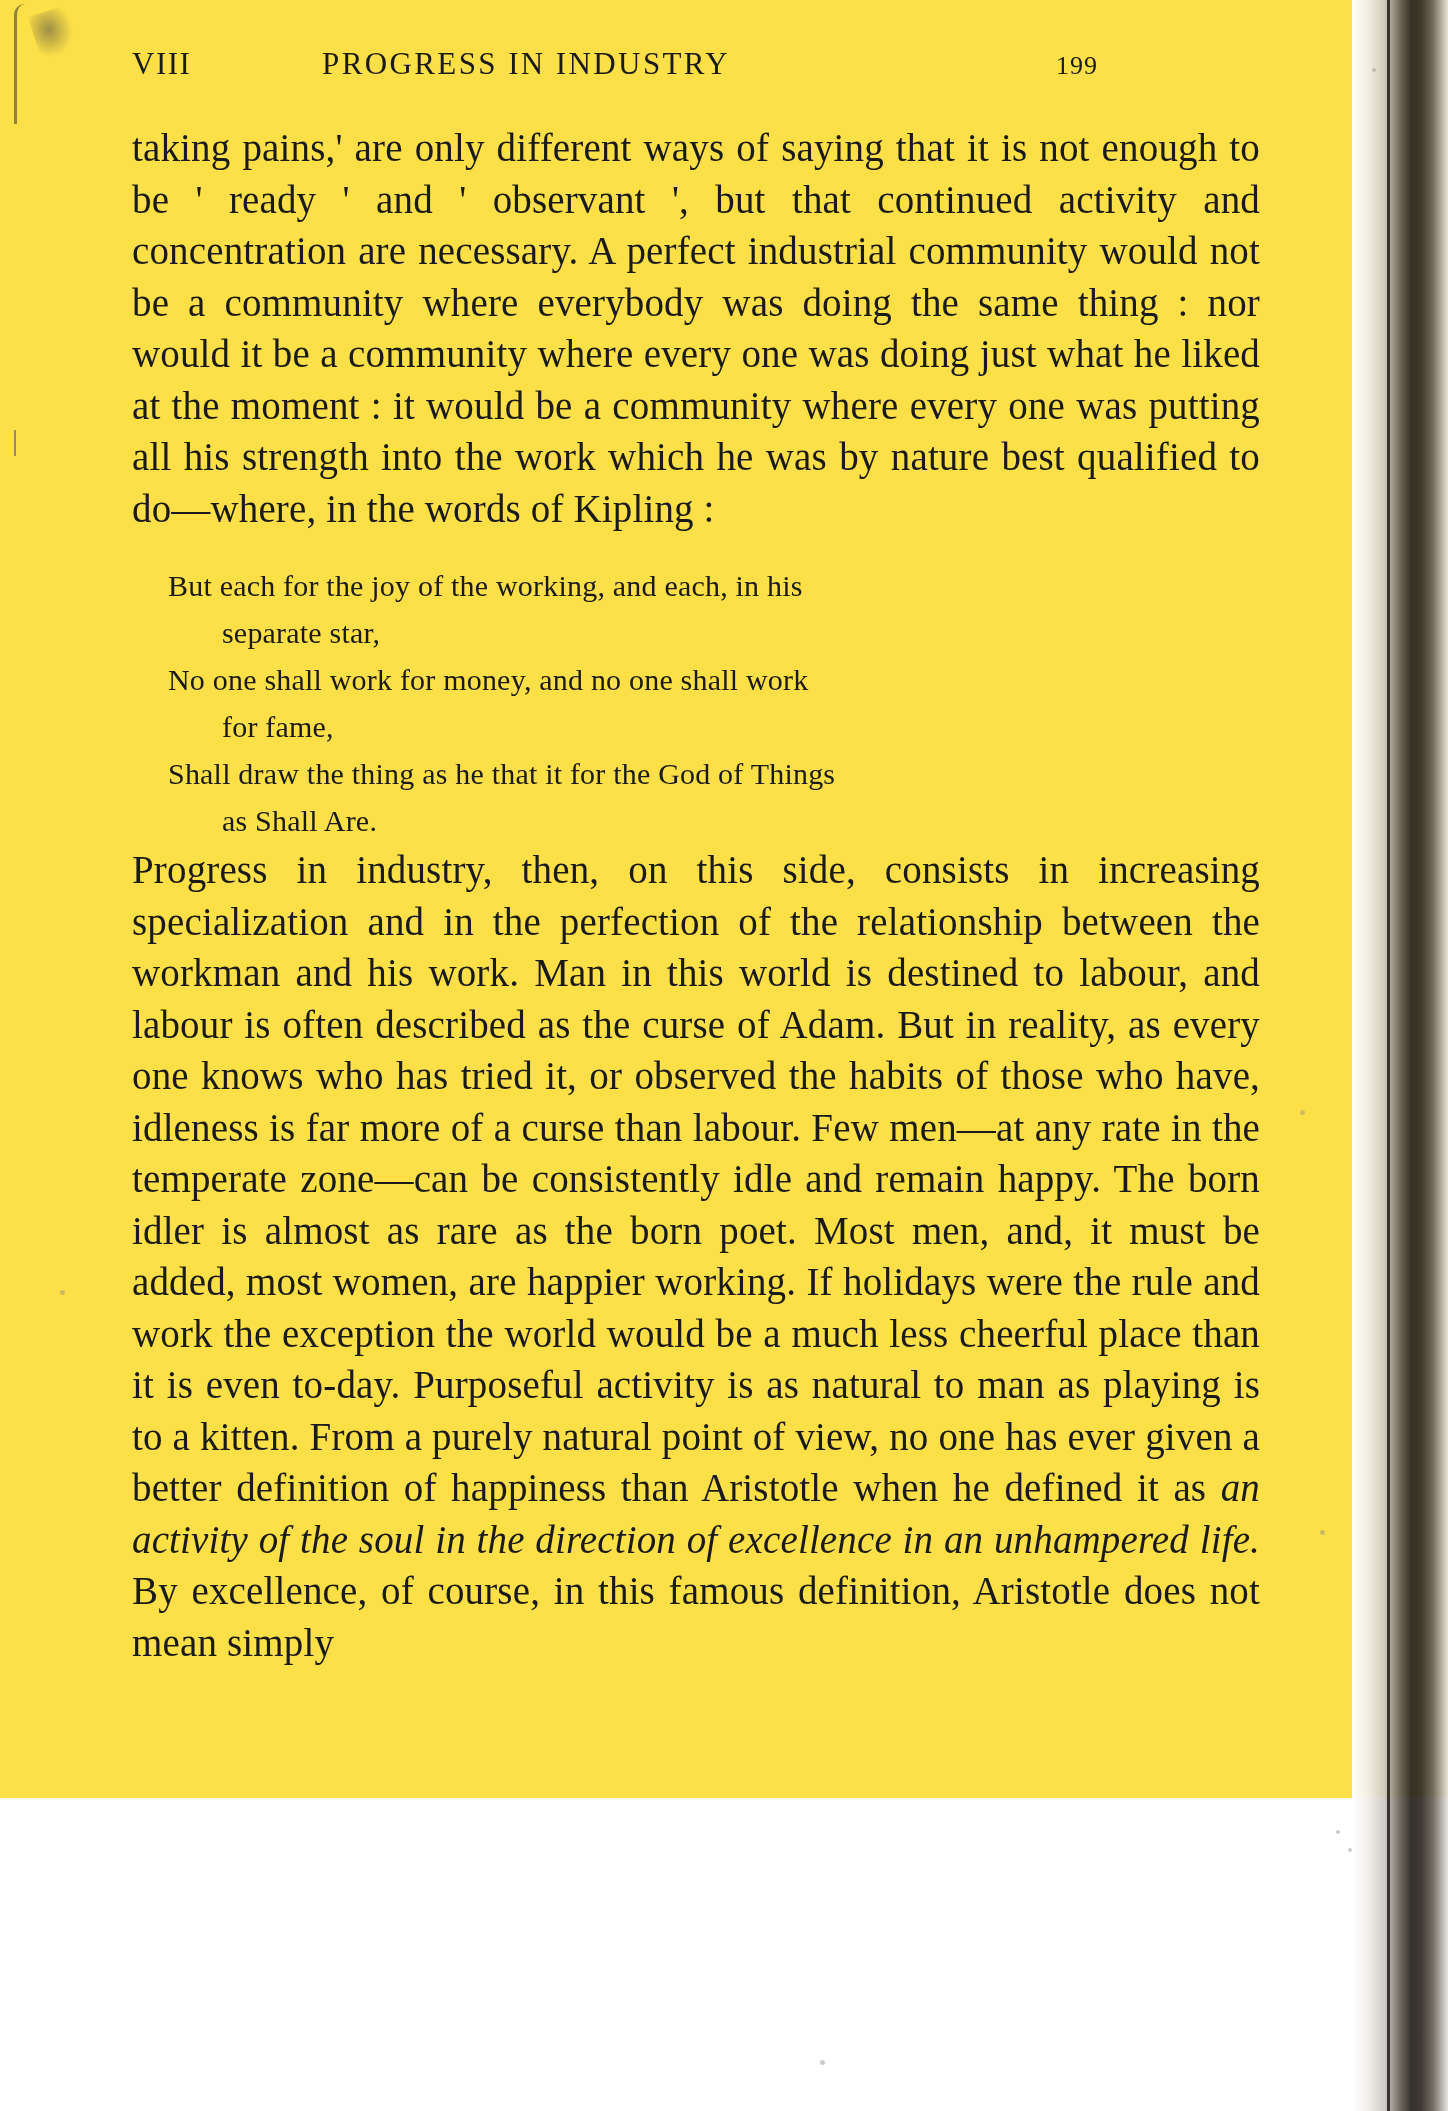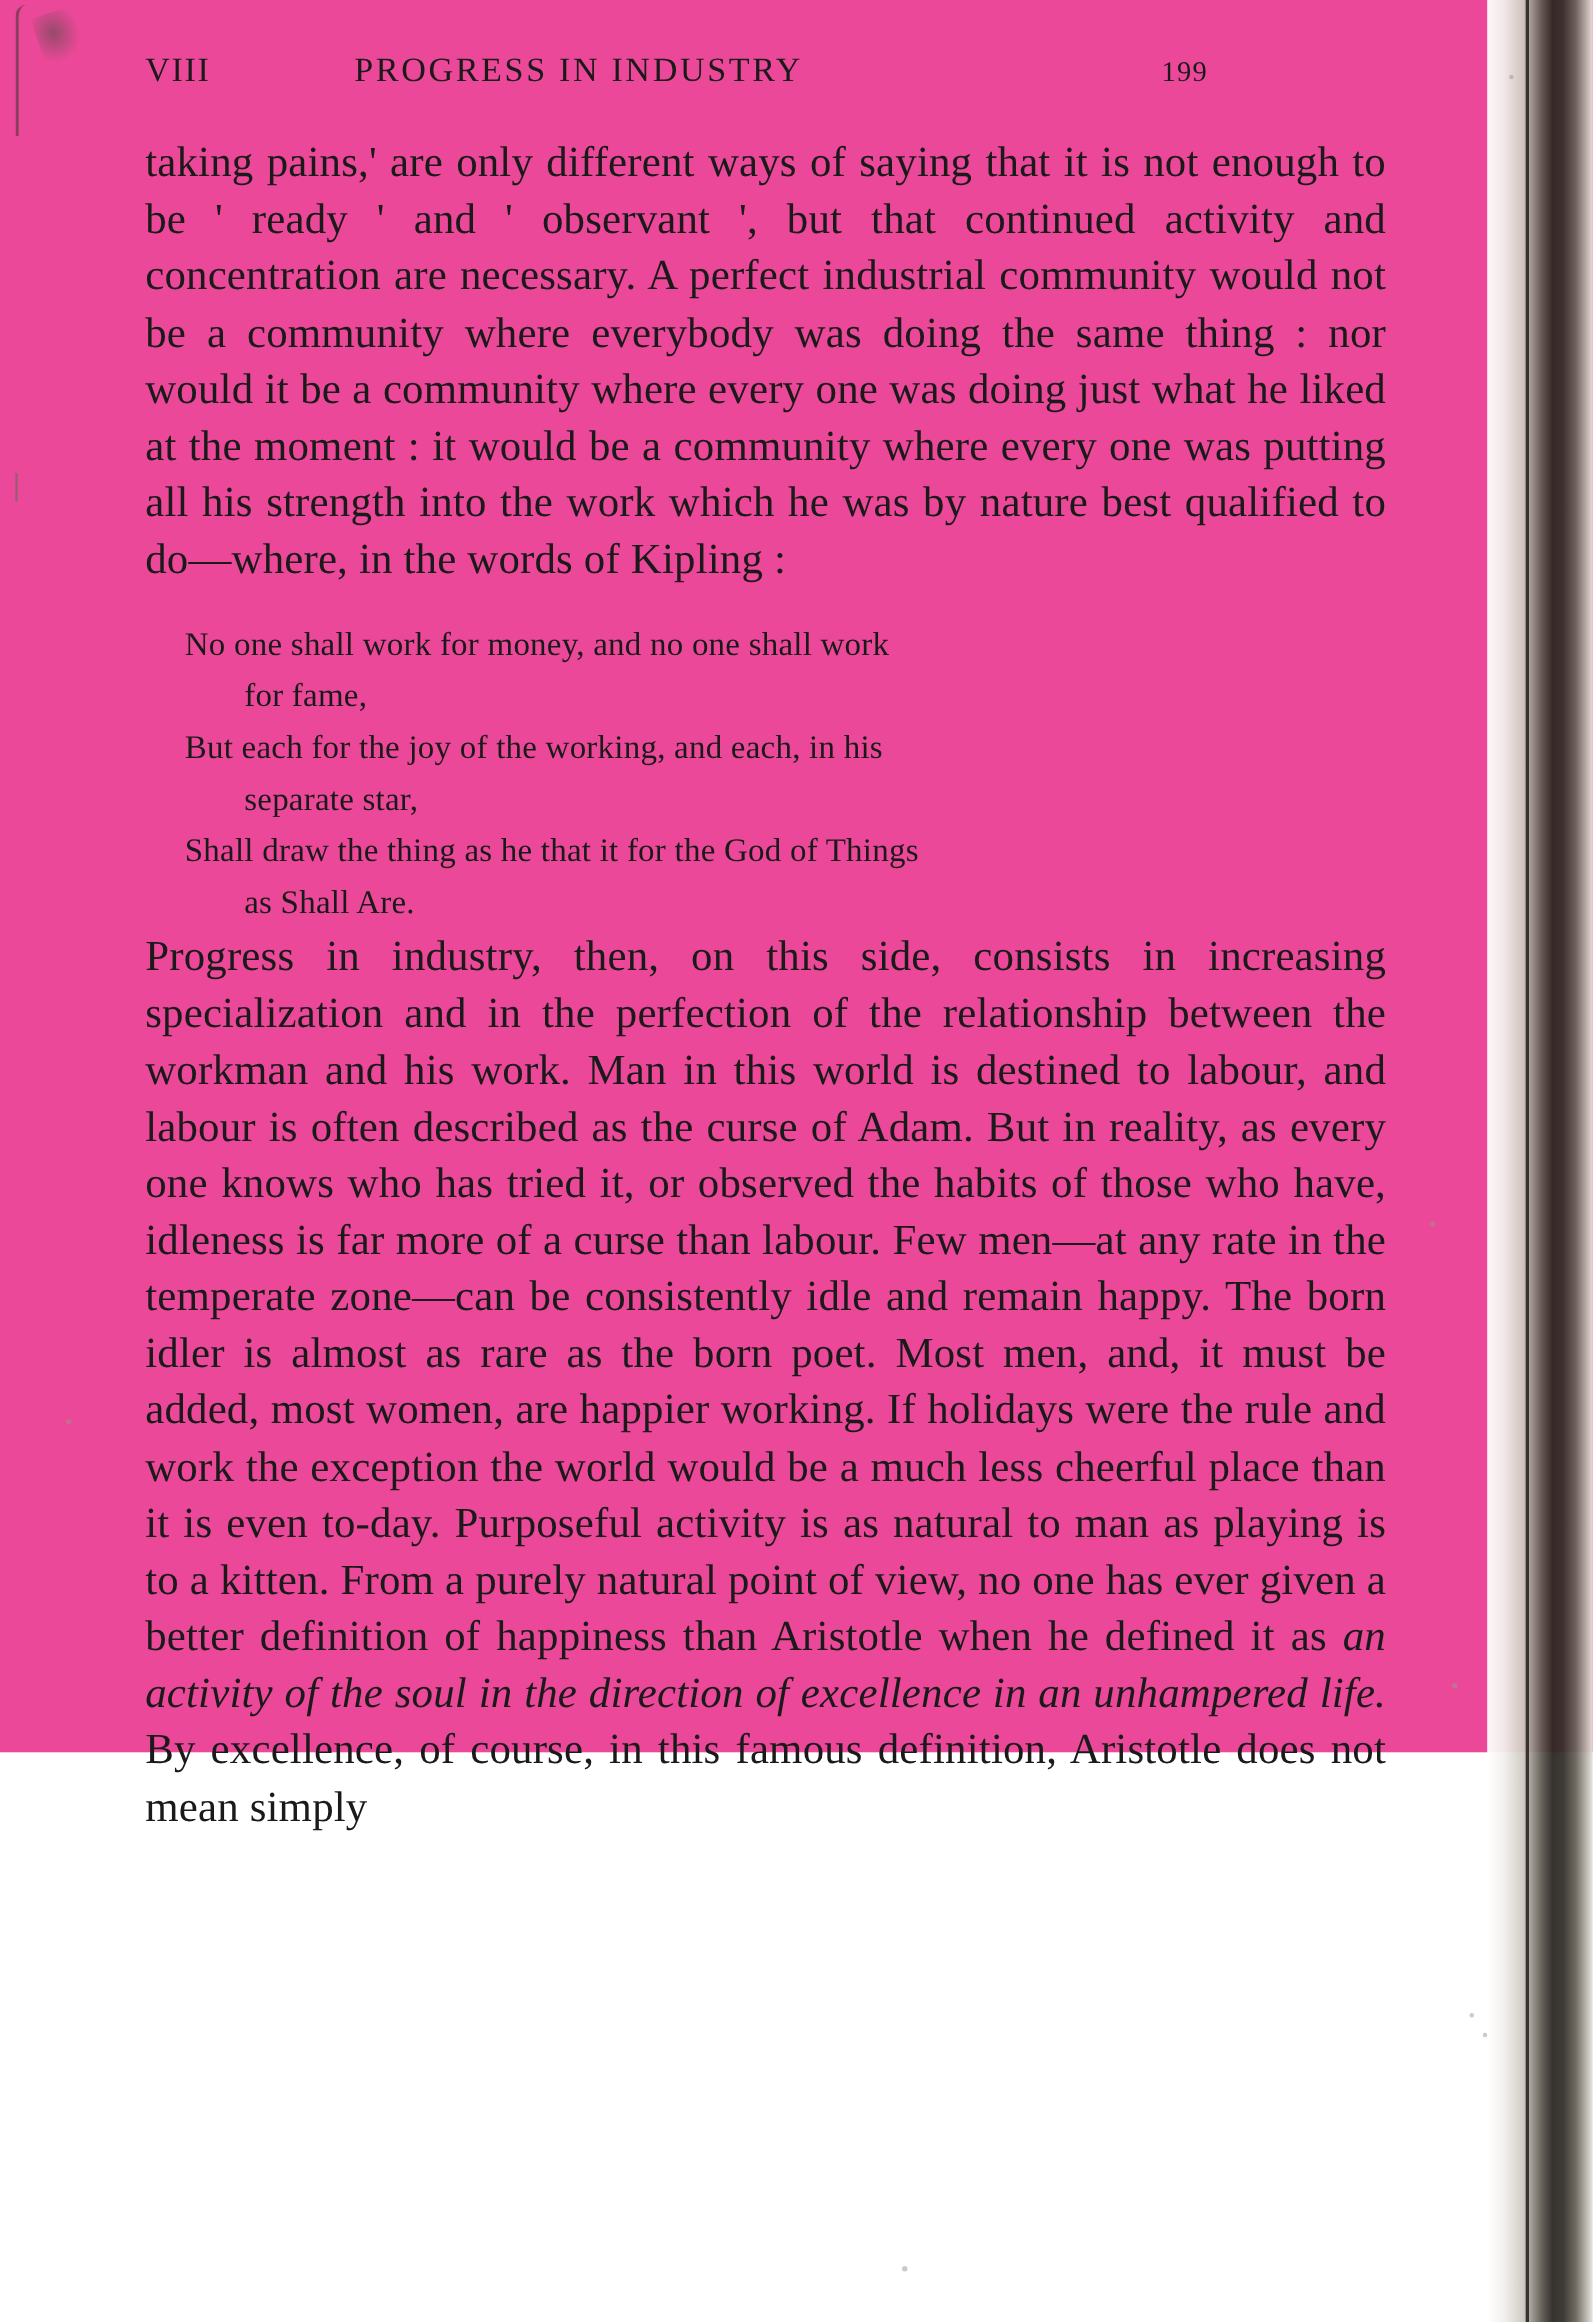--- a/index.html
+++ b/index.html
@@ -14,22 +14,22 @@
     font-family: "Liberation Serif", serif;
     color: #1a1a1a;
     overflow: hidden;
   }
 
   
   .page {
     position: absolute;
     left: 0; top: 0;
     width: 1448px;
-    height: 1593px;
-    background: #ec4899;
+    height: 1798px;
+    background: #fde047;
   }
 
   
   .gutter {
     position: absolute;
     top: 0;
     right: 0;
     width: 96px;
     height: 2111px;
     background: linear-gradient(to right,
@@ -190,26 +190,26 @@
       <div class="title">PROGRESS IN INDUSTRY</div>
       <div class="pagenum">199</div>
     </div>
 
     <div class="body-text">
 
       <p class="para">taking pains,' are only different ways of saying that it is not enough to be ' ready ' and ' observant ', but that continued activity and concentration are necessary. A perfect industrial community would not be a community where everybody was doing the same thing : nor would it be a community where every one was doing just what he liked at the moment : it would be a community where every one was putting all his strength into the work which he was by nature best qualified to do—where, in the words of Kipling :</p>
 
       <div class="verse">
         <p class="vline">
+          <span>But each for the joy of the working, and each, in his</span>
+          <span class="runon">separate star,</span>
+        </p>
+        <p class="vline">
           <span>No one shall work for money, and no one shall work</span>
           <span class="runon">for fame,</span>
-        </p>
-        <p class="vline">
-          <span>But each for the joy of the working, and each, in his</span>
-          <span class="runon">separate star,</span>
         </p>
         <p class="vline">
           <span>Shall draw the thing as he that it for the God of Things</span>
           <span class="runon">as Shall Are.</span>
         </p>
       </div>
 
       <p class="para second"><span>Progress in industry, then, on this side, consists in increasing specialization and in the perfection of the relationship between the workman and his work.   Man in this world is destined to labour, and labour is often described as the curse of Adam.   But in reality, as every one knows who has tried it, or observed the habits of those who have, idleness is far more of a curse than labour.   Few men—at any rate in the temperate zone—can be consistently idle and remain happy.   The born idler is almost as rare as the born poet.   Most men, and, it must be added, most women, are happier working.   If holidays were the rule and work the exception the world would be a much less cheerful place than it is even to-day.   Purposeful activity is as natural to man as playing is to a kitten. From a purely natural point of view, no one has ever given a better definition of happiness than Aristotle when he defined it as </span><span class="ital">an activity of the soul in the direction of excellence in an unhampered life.</span><span>  By excellence, of course, in this famous definition, Aristotle does not mean simply</span></p>
 
     </div>

